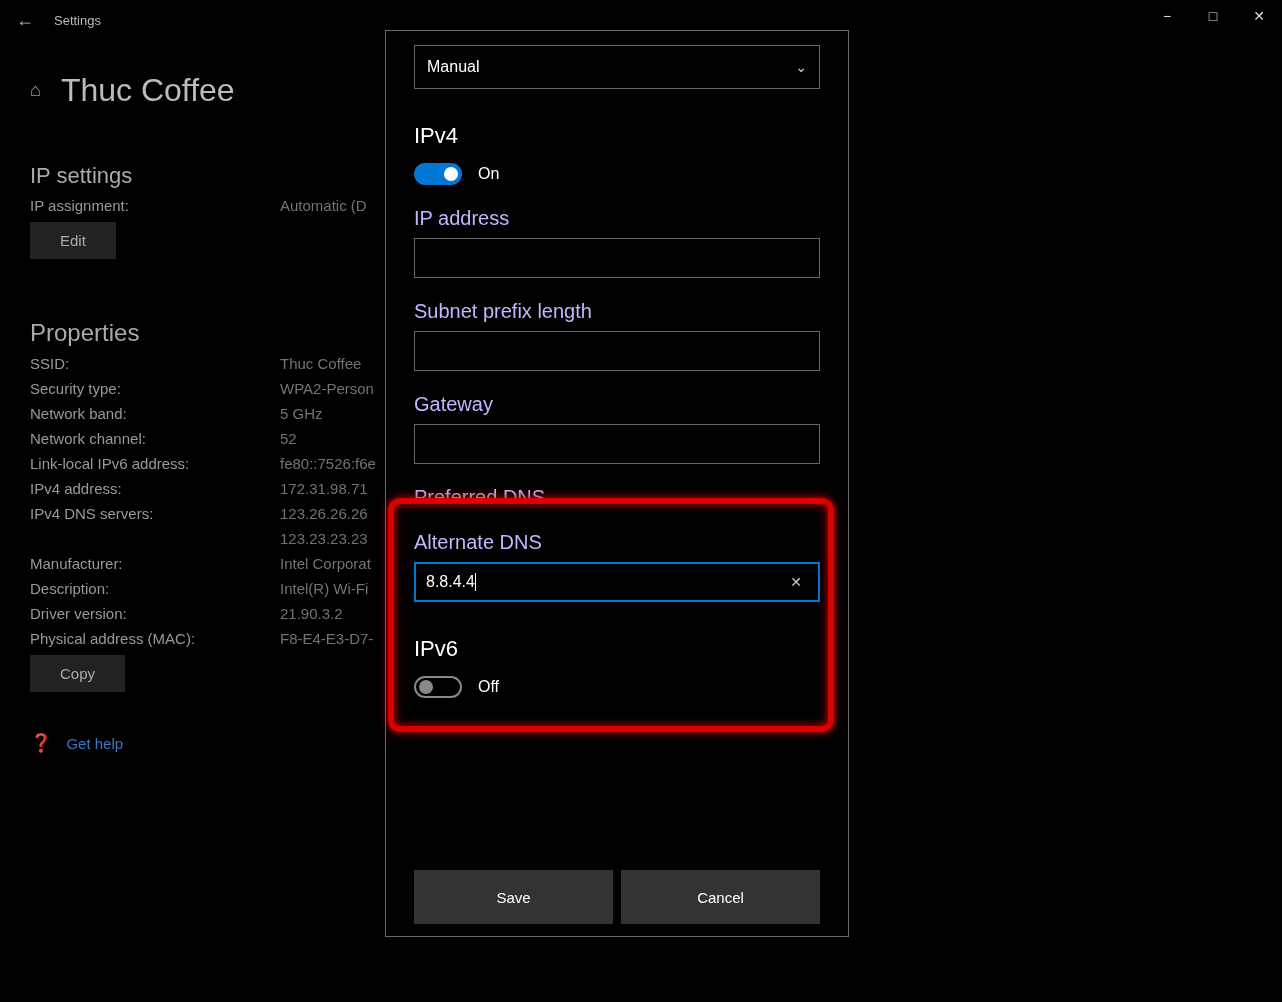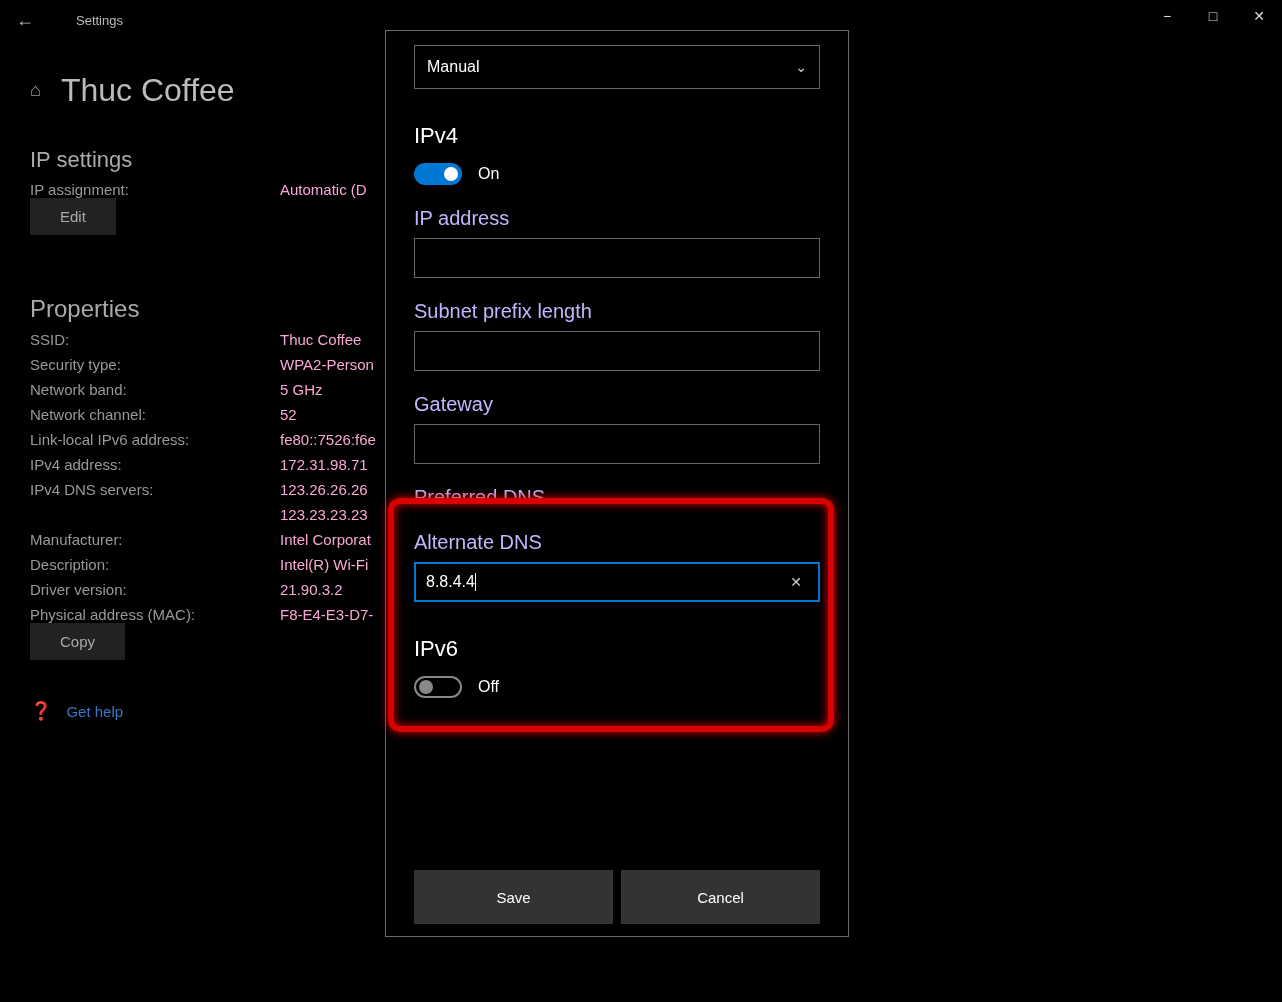--- a/index.html
+++ b/index.html
@@ -1,32 +1,32 @@
 <!DOCTYPE html>
 <html><head>
 <meta charset="utf-8">
 <style>
   html,body{margin:0;padding:0;background:#000;color:#fff;font-family:"Segoe UI",Arial,sans-serif;width:1282px;height:1002px;overflow:hidden;}
   .win{position:relative;width:1282px;height:1002px;}
   .bg{position:absolute;inset:0;color:#888;}
   .titlebar{display:flex;align-items:center;height:40px;}
   .back{width:50px;text-align:center;font-size:18px;color:#bbb;}
-  .tbtitle{color:#bbb;font-size:13px;margin-left:26px;}
+  .tbtitle{color:#bbb;font-size:13px;margin-left:4px;}
   .winctrls{position:absolute;top:0;right:0;display:flex;}
   .winbtn{width:46px;height:32px;display:flex;align-items:center;justify-content:center;color:#ddd;font-size:14px;}
   .content{padding:12px 30px;}
   .pagetitle{display:flex;align-items:center;gap:20px;margin-top:20px;}
   .home{font-size:18px;color:#999;}
   .pt{font-size:32px;font-weight:300;color:#bbb;}
-  .sect{font-size:22px;color:#aaa;margin-top:38px;font-weight:400;}
+  .sect{font-size:22px;color:#aaa;margin-top:54px;font-weight:400;}
   .sect.big{font-size:24px;}
   .row{display:flex;margin-top:8px;}
   .row .k{width:250px;font-size:15px;color:#999;}
-  .row .v{font-size:15px;color:#f9a8d4;}
-  .btn{background:#222;color:#aaa;border:none;padding:10px 30px;font-size:15px;margin-top:0;}
+  .row .v{font-size:15px;color:#737373;}
+  .btn{background:#222;color:#aaa;border:none;padding:10px 30px;font-size:15px;margin-top:8px;}
   .help{display:flex;align-items:center;gap:14px;margin-top:40px;}
   .helpicon{color:#888;font-size:18px;}
   .helplink{color:#3a77c7;font-size:15px;}
   
   .dialog{position:absolute;left:385px;top:30px;width:464px;height:907px;background:#000;border:1px solid #6a6a6a;box-sizing:border-box;}
   .dbody{padding:0 28px;height:100%;box-sizing:border-box;position:relative;}
   .select{border:1px solid #666;height:42px;display:flex;align-items:center;justify-content:space-between;padding:0 12px;color:#fff;font-size:16px;margin-top:14px;}
   .chev{color:#ccc;font-size:14px;}
   .h2{font-size:22px;color:#fff;margin-top:34px;font-weight:400;}
   .toggle-row{display:flex;align-items:center;gap:16px;margin-top:14px;}

